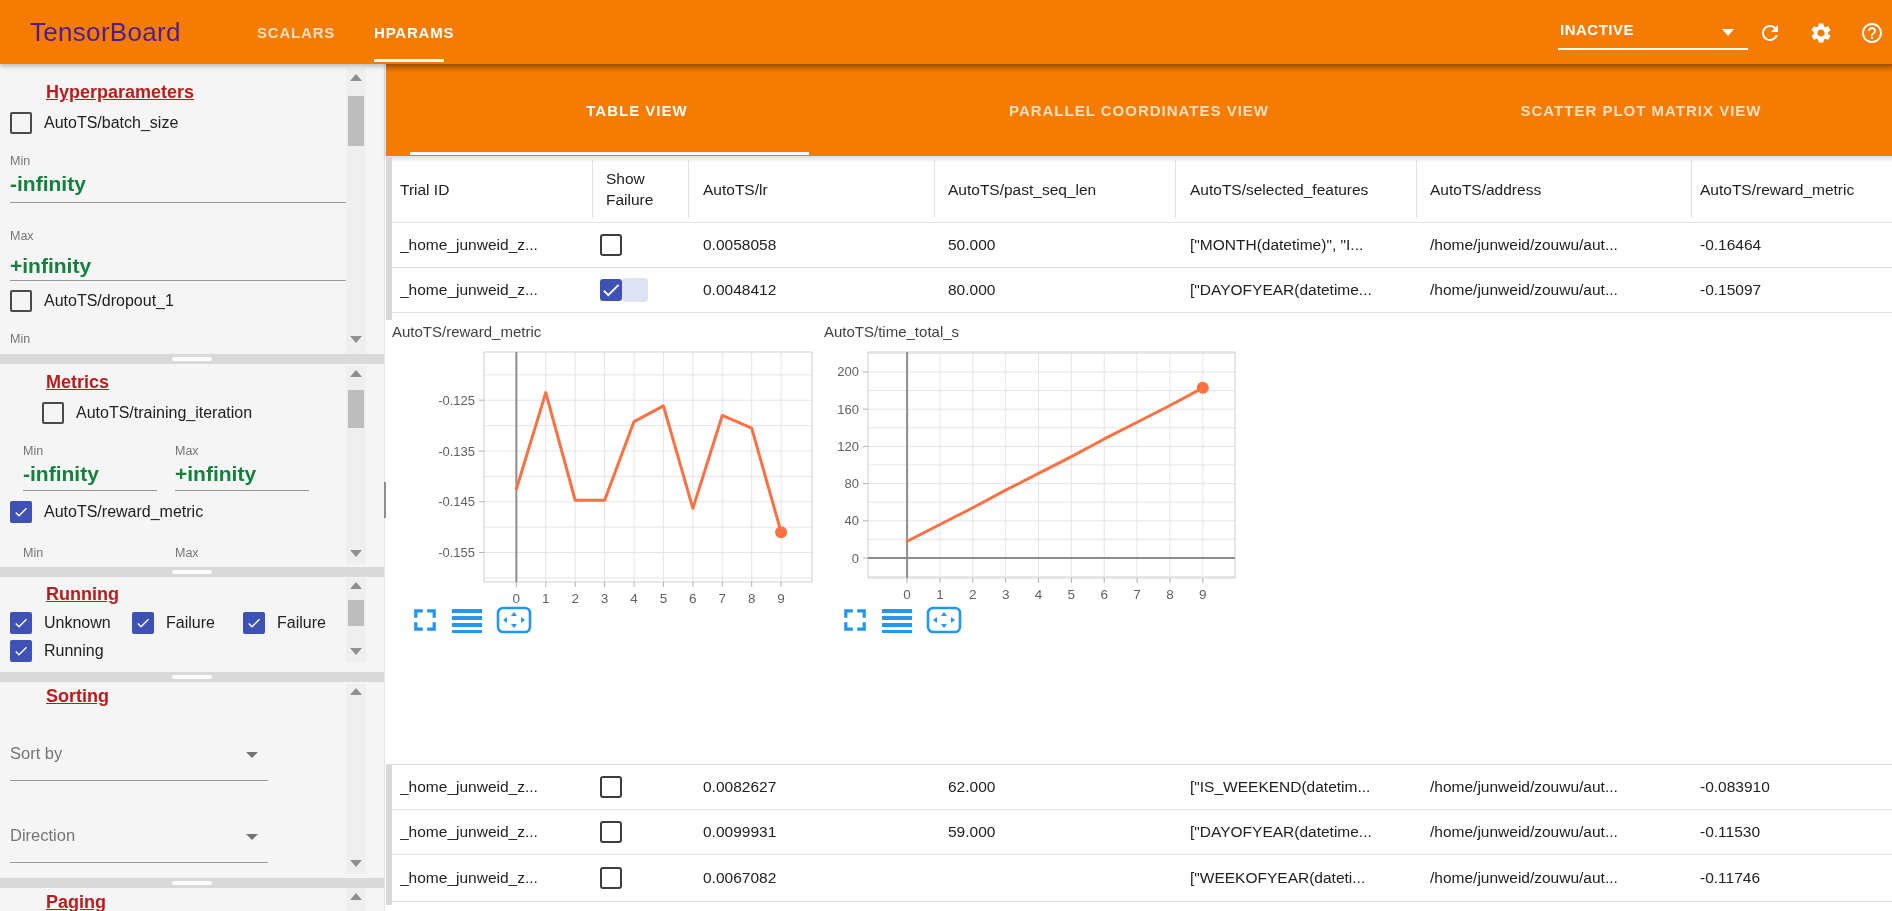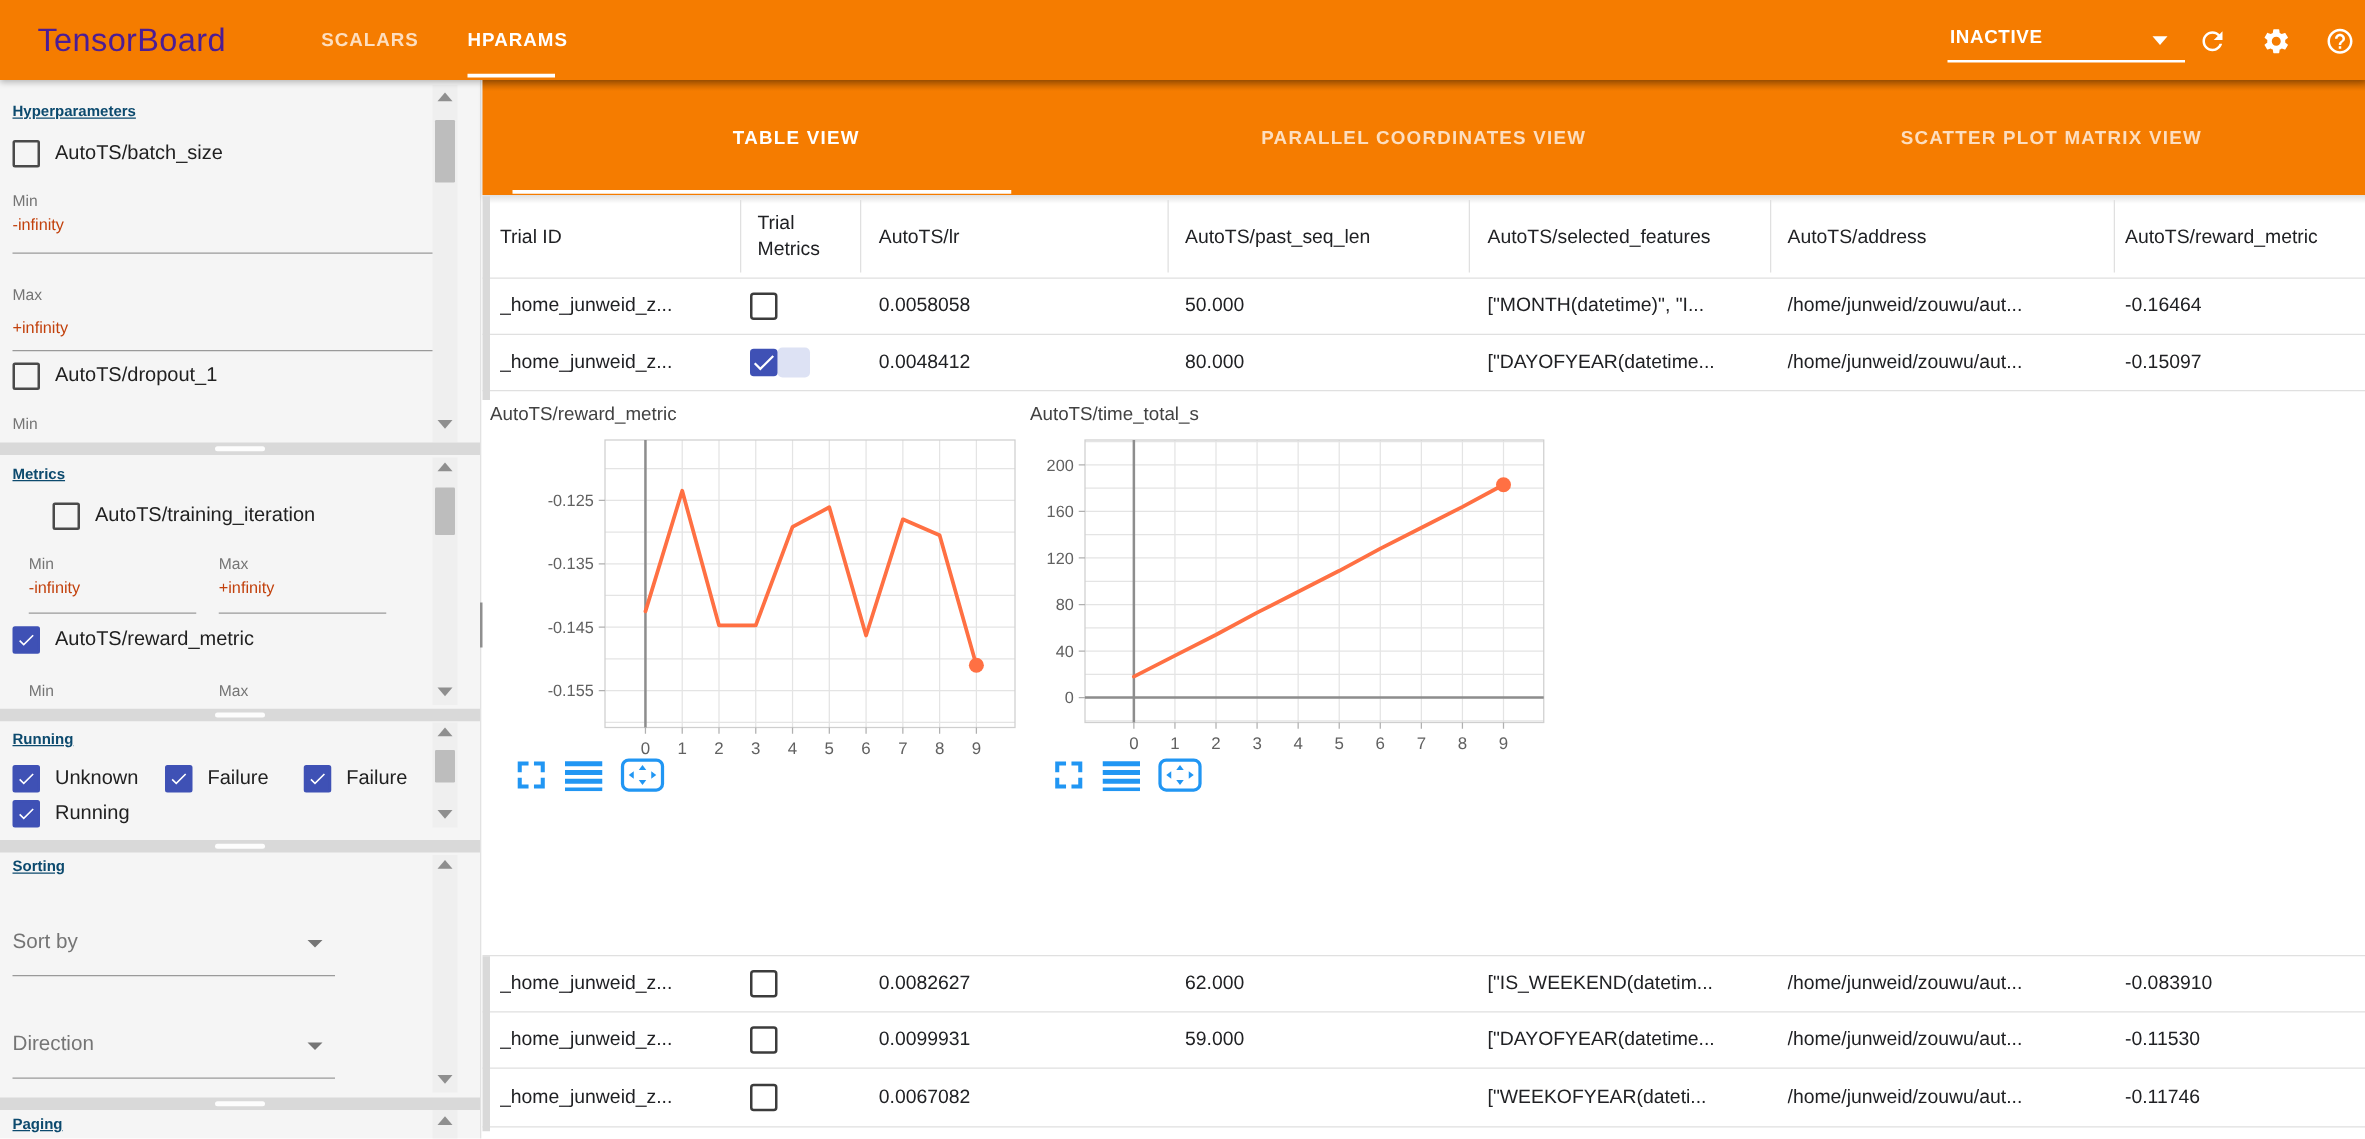--- a/index.html
+++ b/index.html
@@ -17,28 +17,28 @@
   #runSelect{left:1558px;top:18px;width:190px;height:30px;border-bottom:2px solid #fff;color:#fff;
              font-size:15px;font-weight:700;letter-spacing:.5px;cursor:pointer;}
   #runSelect .val{position:absolute;left:2px;top:3px;}
   .tri-down-white{position:absolute;right:14px;top:11px;width:0;height:0;
       border-left:6px solid transparent;border-right:6px solid transparent;border-top:7px solid #fff;}
   .hicon{top:21px;width:24px;height:24px;cursor:pointer;}
   .hicon svg{width:24px;height:24px;fill:#fff;}
 
   
   #sidebar{left:0;top:64px;width:384px;height:847px;background:#f5f5f5;border-right:1px solid #e2e2e2;}
-  .sideHead{font-size:12px;font-weight:700;color:#0c4a6e;text-decoration:underline;}
+  .sideHead{font-size:18px;font-weight:700;color:#b91c1c;text-decoration:underline;margin-left:36px;}
   .cbrow{display:flex;align-items:center;gap:12px;}
   .cb{width:18px;height:18px;border:2px solid #4a4a4a;border-radius:2px;background:transparent;flex:0 0 auto;cursor:pointer;}
   .cb.on{border-color:#3f51b5;background:#3f51b5;position:relative;}
   .cb.on svg{position:absolute;left:1px;top:1px;width:16px;height:16px;}
   .cblabel{font-size:16px;color:#212121;}
   .fldlab{font-size:12.5px;color:#757575;}
-  .fldval{font-size:13px;color:#c2410c;}
+  .fldval{font-size:21px;color:#15803d;font-weight:bold;}
   .fldline{height:1px;background:#9a9a9a;}
   .divider{left:0;width:384px;height:10px;background:#d9d9d9;cursor:row-resize;}
   .divider .pill{position:absolute;left:172px;top:3px;width:40px;height:4px;border-radius:2px;background:#fdfdfd;}
   .ddlabel{font-size:16.5px;color:#757575;}
   .ddline{height:1px;background:#9a9a9a;}
   .tri-down-gray{width:0;height:0;border-left:6px solid transparent;border-right:6px solid transparent;
                  border-top:6px solid #757575;}
   
   .sb{width:20px;background:#efefef;}
   .sb .thumb{position:absolute;left:2px;width:16px;background:#bdbdbd;border-radius:1px;cursor:pointer;}
@@ -247,21 +247,21 @@
     <div class="shade"></div>
     <div class="viewTab active" style="left:0;width:502px;">TABLE VIEW</div>
     <div class="viewTab" style="left:502px;width:502px;">PARALLEL COORDINATES VIEW</div>
     <div class="viewTab" style="left:1004px;width:502px;">SCATTER PLOT MATRIX VIEW</div>
   </div>
   <div id="tabUnderline" class="abs"></div>
 
   <div id="thead" class="abs">
     <div class="shade"></div>
     <div class="hcell" style="left:14px;width:180px;">Trial ID</div>
-    <div class="hcell" style="left:220px;width:62px;">Trial Metrics</div>
+    <div class="hcell" style="left:220px;width:62px;">Show Failure</div>
     <div class="hcell" style="left:317px;width:200px;">AutoTS/lr</div>
     <div class="hcell" style="left:562px;width:210px;">AutoTS/past_seq_len</div>
     <div class="hcell" style="left:804px;width:206px;">AutoTS/selected_features</div>
     <div class="hcell" style="left:1044px;width:240px;">AutoTS/address</div>
     <div class="hcell" style="left:1314px;width:176px;">AutoTS/reward_metric</div>
     <div class="vsep" style="left:206px;"></div>
     <div class="vsep" style="left:302px;"></div>
     <div class="vsep" style="left:548px;"></div>
     <div class="vsep" style="left:789px;"></div>
     <div class="vsep" style="left:1030px;"></div>

